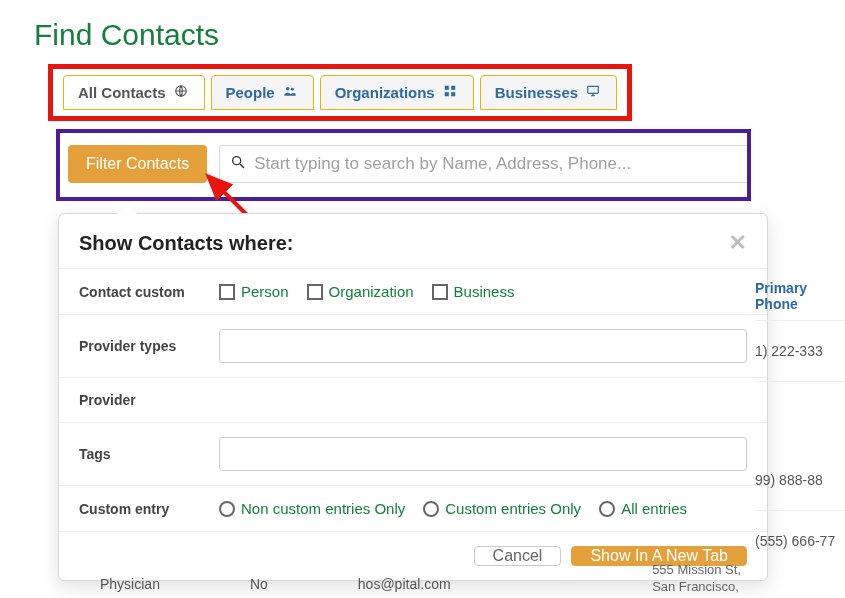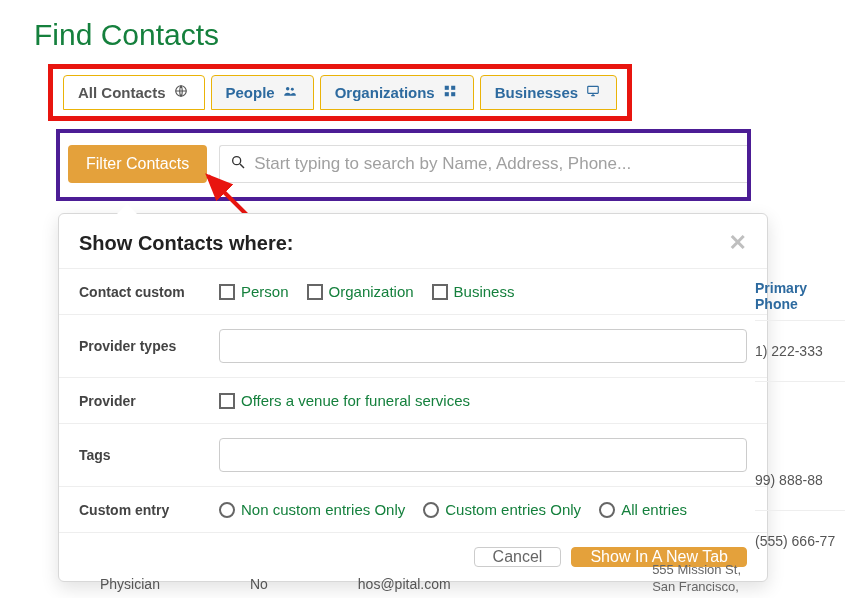--- a/index.html
+++ b/index.html
@@ -264,21 +264,20 @@
     <span class="opt"><span class="checkbox"></span><span>Business</span></span>
   </div>
 
   <div class="filter-line">
     <span class="filter-label">Provider types</span>
     <input class="text-input" style="">
   </div>
 
   <div class="filter-line">
     <span class="filter-label">Provider</span>
-    <span class="opt"><span class="checkbox"></span><span>Offers a venue for funeral services</span></span>
   </div>
 
   <div class="filter-line">
     <span class="filter-label">Tags</span>
     <input class="text-input" style="">
   </div>
 
   <div class="filter-line">
     <span class="filter-label">Custom entry</span>
     <span class="opt"><span class="radio"></span><span>Non custom entries Only</span></span>

